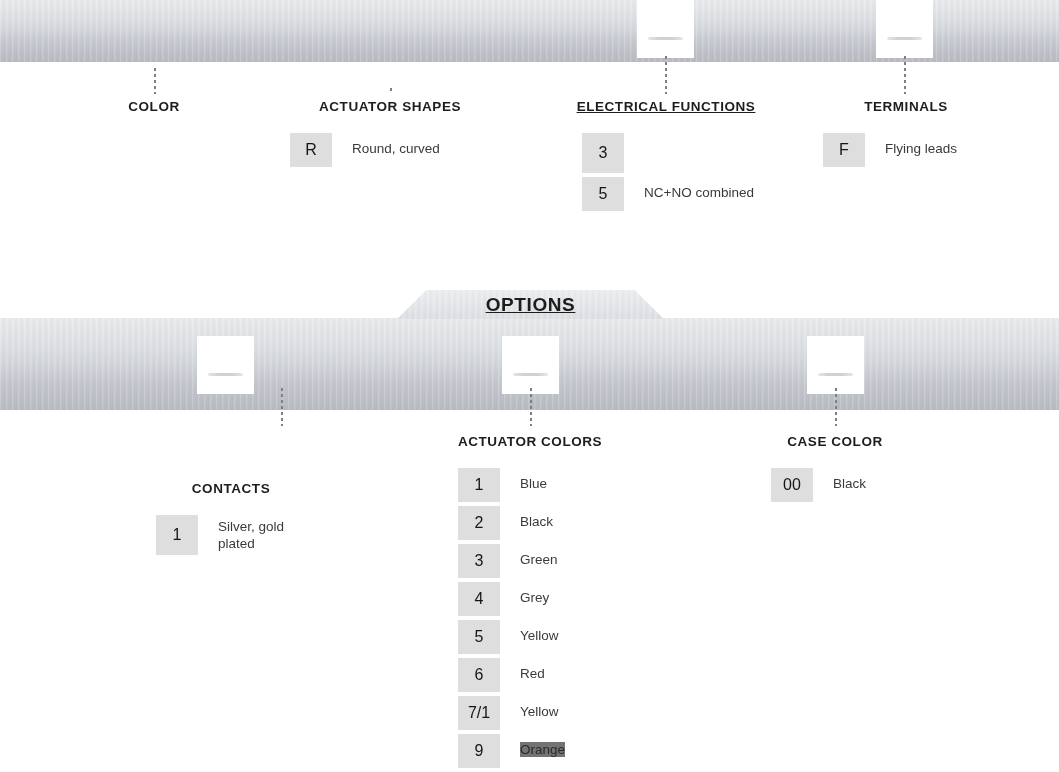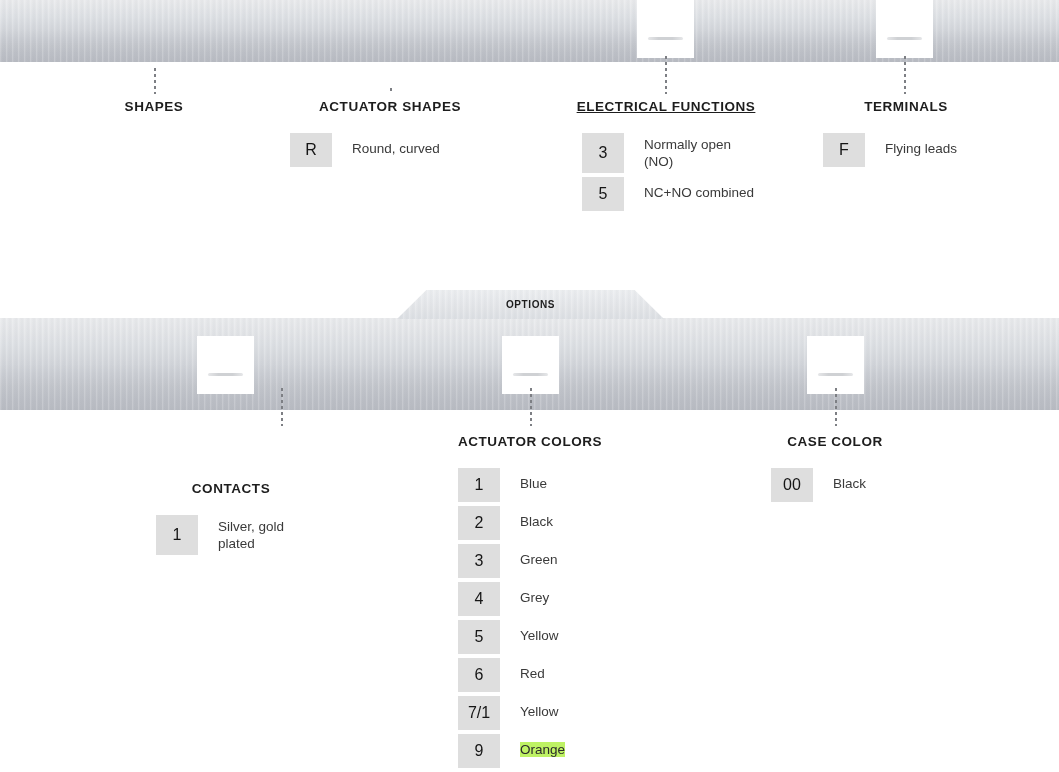--- a/index.html
+++ b/index.html
@@ -70,24 +70,25 @@
       rgba(255,255,255,0.40) 0px,
       rgba(255,255,255,0) 2px,
       rgba(175,179,185,0.14) 4px,
       rgba(255,255,255,0) 6px);
     opacity: .6;
     pointer-events: none;
   }
   .options-label {
     position: relative;
     z-index: 2;
-    font-size: 10px;
+    font-size: 19px;
     font-weight: 700;
     letter-spacing: .6px;
     color: #1d1d1d;
+    text-decoration: underline;
   }
 
   
   .photo {
     position: absolute;
     background: #ffffff;
     display: flex;
     align-items: flex-end;
     justify-content: center;
   }
@@ -140,21 +141,21 @@
   }
   .desc {
     font-size: 13.5px;
     line-height: 17px;
     color: #3a3a3a;
     padding-left: 20px;
     padding-top: 7px;
     white-space: pre-line;
   }
   .desc.selected-text > span {
-    background: #bef264;
+    background: #737373;
     color: #2a2a2a;
   }
 </style>
 </head>
 <body>
 
 <div class="band" id="band-top"></div>
 <div class="band" id="band-options"></div>
 
 <div class="options-tab">
@@ -181,41 +182,39 @@
 <div class="dotted" style="left:154px; top:68px; height:26px;"></div>
 <div class="dotted" style="left:390px; top:88px; height:4px;"></div>
 <div class="dotted" style="left:665px; top:56px; height:38px;"></div>
 <div class="dotted" style="left:904px; top:56px; height:38px;"></div>
 
 <div class="dotted" style="left:281px; top:388px; height:38px;"></div>
 <div class="dotted" style="left:530px; top:388px; height:38px;"></div>
 <div class="dotted" style="left:835px; top:388px; height:38px;"></div>
 
 <div class="col" style="left:54px; top:99px; width:200px;">
-  <div class="col-title">SHAPES</div>
+  <div class="col-title">COLOR</div>
   <div class="opts"></div>
 </div>
 
 <div class="col" style="left:290px; top:99px; width:200px;">
   <div class="col-title">ACTUATOR SHAPES</div>
   <div class="opts">
     <div class="opt-row">
       <div class="code">R</div>
       <div class="desc">Round, curved</div>
     </div>
   </div>
 </div>
 
 <div class="col" style="left:566px; top:99px; width:230px;">
   <div class="col-title" style="text-align:center; width:200px;text-decoration:underline;">ELECTRICAL FUNCTIONS</div>
   <div class="opts" style="margin-left:16px;">
     <div class="opt-row">
       <div class="code" style="height:40px;">3</div>
-      <div class="desc" style="padding-top:3px;">Normally open
-(NO)</div>
     </div>
     <div class="opt-row">
       <div class="code">5</div>
       <div class="desc">NC+NO combined</div>
     </div>
   </div>
 </div>
 
 <div class="col" style="left:806px; top:99px; width:200px;">
   <div class="col-title">TERMINALS</div>

